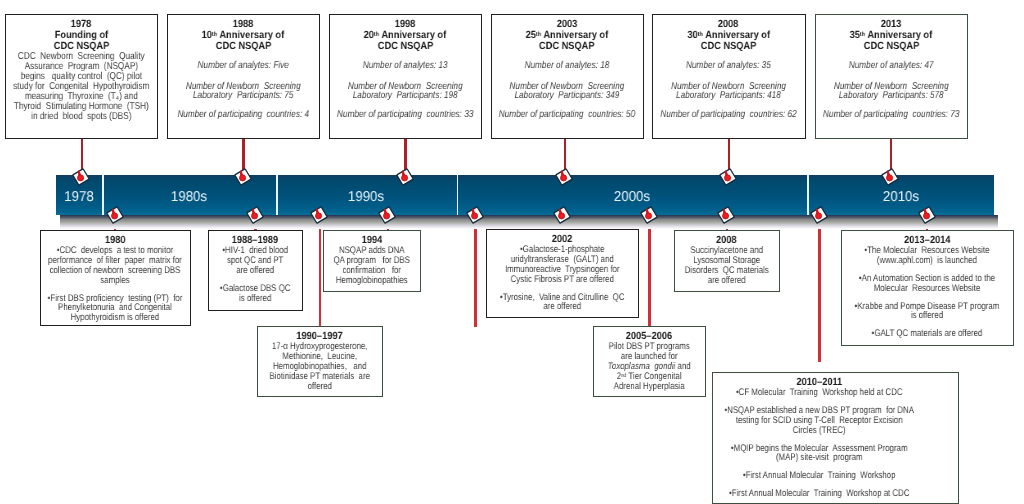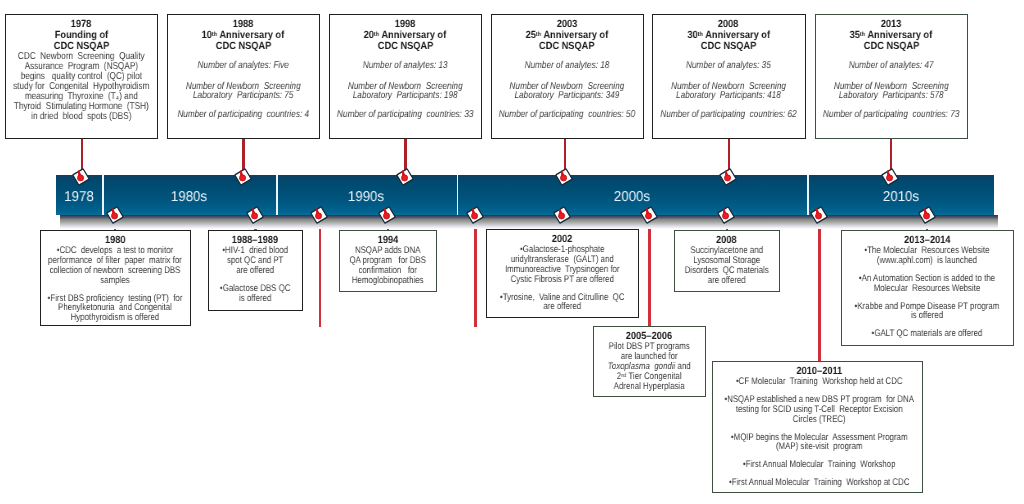--- a/index.html
+++ b/index.html
@@ -189,21 +189,33 @@
     <div class="ln" style="font-size:9.6px;line-height:9.8px;">•HIV-1  dried blood</div>
     <div class="ln" style="font-size:9.6px;line-height:9.8px;">spot QC and PT</div>
     <div class="ln" style="font-size:9.6px;line-height:9.8px;">are offered</div>
     </div>
     <div style="margin-top:8px">
     <div class="ln" style="font-size:9.6px;line-height:9.8px;">•Galactose DBS QC</div>
     <div class="ln" style="font-size:9.6px;line-height:9.8px;">is offered</div>
     </div>
   </div>
 </div>
-<div class="ebox green" style="left:339px;top:230px;width:98px;height:61.5px">
+<div class="ebox green" style="left:257px;top:326px;width:126px;height:71px">
+  <div class="tw" style="width:150.49px">
+    <div class="hd" style="margin-top:4px;line-height:11.4px"><b>1990–1997</b></div>
+    <div style="margin-top:0px">
+    <div class="ln" style="font-size:9.6px;line-height:9.8px;">17-α Hydroxyprogesterone,</div>
+    <div class="ln" style="font-size:9.6px;line-height:9.8px;">Methionine,  Leucine,</div>
+    <div class="ln" style="font-size:9.6px;line-height:9.8px;">Hemoglobinopathies,   and</div>
+    <div class="ln" style="font-size:9.6px;line-height:9.8px;">Biotinidase PT materials  are</div>
+    <div class="ln" style="font-size:9.6px;line-height:9.8px;">offered</div>
+    </div>
+  </div>
+</div>
+<div class="ebox green" style="left:323px;top:230px;width:98px;height:61.5px">
   <div class="tw" style="width:116.34px">
     <div class="hd" style="margin-top:4px;line-height:11.4px"><b>1994</b></div>
     <div style="margin-top:0px">
     <div class="ln" style="font-size:9.6px;line-height:9.8px;">NSQAP adds DNA</div>
     <div class="ln" style="font-size:9.6px;line-height:9.8px;">QA program   for DBS</div>
     <div class="ln" style="font-size:9.6px;line-height:9.8px;">confirmation   for</div>
     <div class="ln" style="font-size:9.6px;line-height:9.8px;">Hemoglobinopathies</div>
     </div>
   </div>
 </div>
@@ -238,21 +250,21 @@
   <div class="tw" style="width:126.10px">
     <div class="hd" style="margin-top:4px;line-height:11.4px"><b>2008</b></div>
     <div style="margin-top:0px">
     <div class="ln" style="font-size:9.6px;line-height:9.8px;">Succinylacetone and</div>
     <div class="ln" style="font-size:9.6px;line-height:9.8px;">Lysosomal Storage</div>
     <div class="ln" style="font-size:9.6px;line-height:9.8px;">Disorders  QC materials</div>
     <div class="ln" style="font-size:9.6px;line-height:9.8px;">are offered</div>
     </div>
   </div>
 </div>
-<div class="ebox green" style="left:712px;top:361px;width:211px;height:132px">
+<div class="ebox green" style="left:712px;top:372px;width:247px;height:132px">
   <div class="tw" style="width:259.02px">
     <div class="hd" style="margin-top:4px;line-height:11.4px"><b>2010–2011</b></div>
     <div style="margin-top:0px">
     <div class="ln" style="font-size:9.6px;line-height:9.8px;">•CF Molecular  Training  Workshop held at CDC</div>
     </div>
     <div style="margin-top:8px">
     <div class="ln" style="font-size:9.6px;line-height:9.8px;">•NSQAP established a new DBS PT program  for DNA</div>
     <div class="ln" style="font-size:9.6px;line-height:9.8px;">testing for SCID using T-Cell  Receptor Excision</div>
     <div class="ln" style="font-size:9.6px;line-height:9.8px;">Circles (TREC)</div>
     </div>

